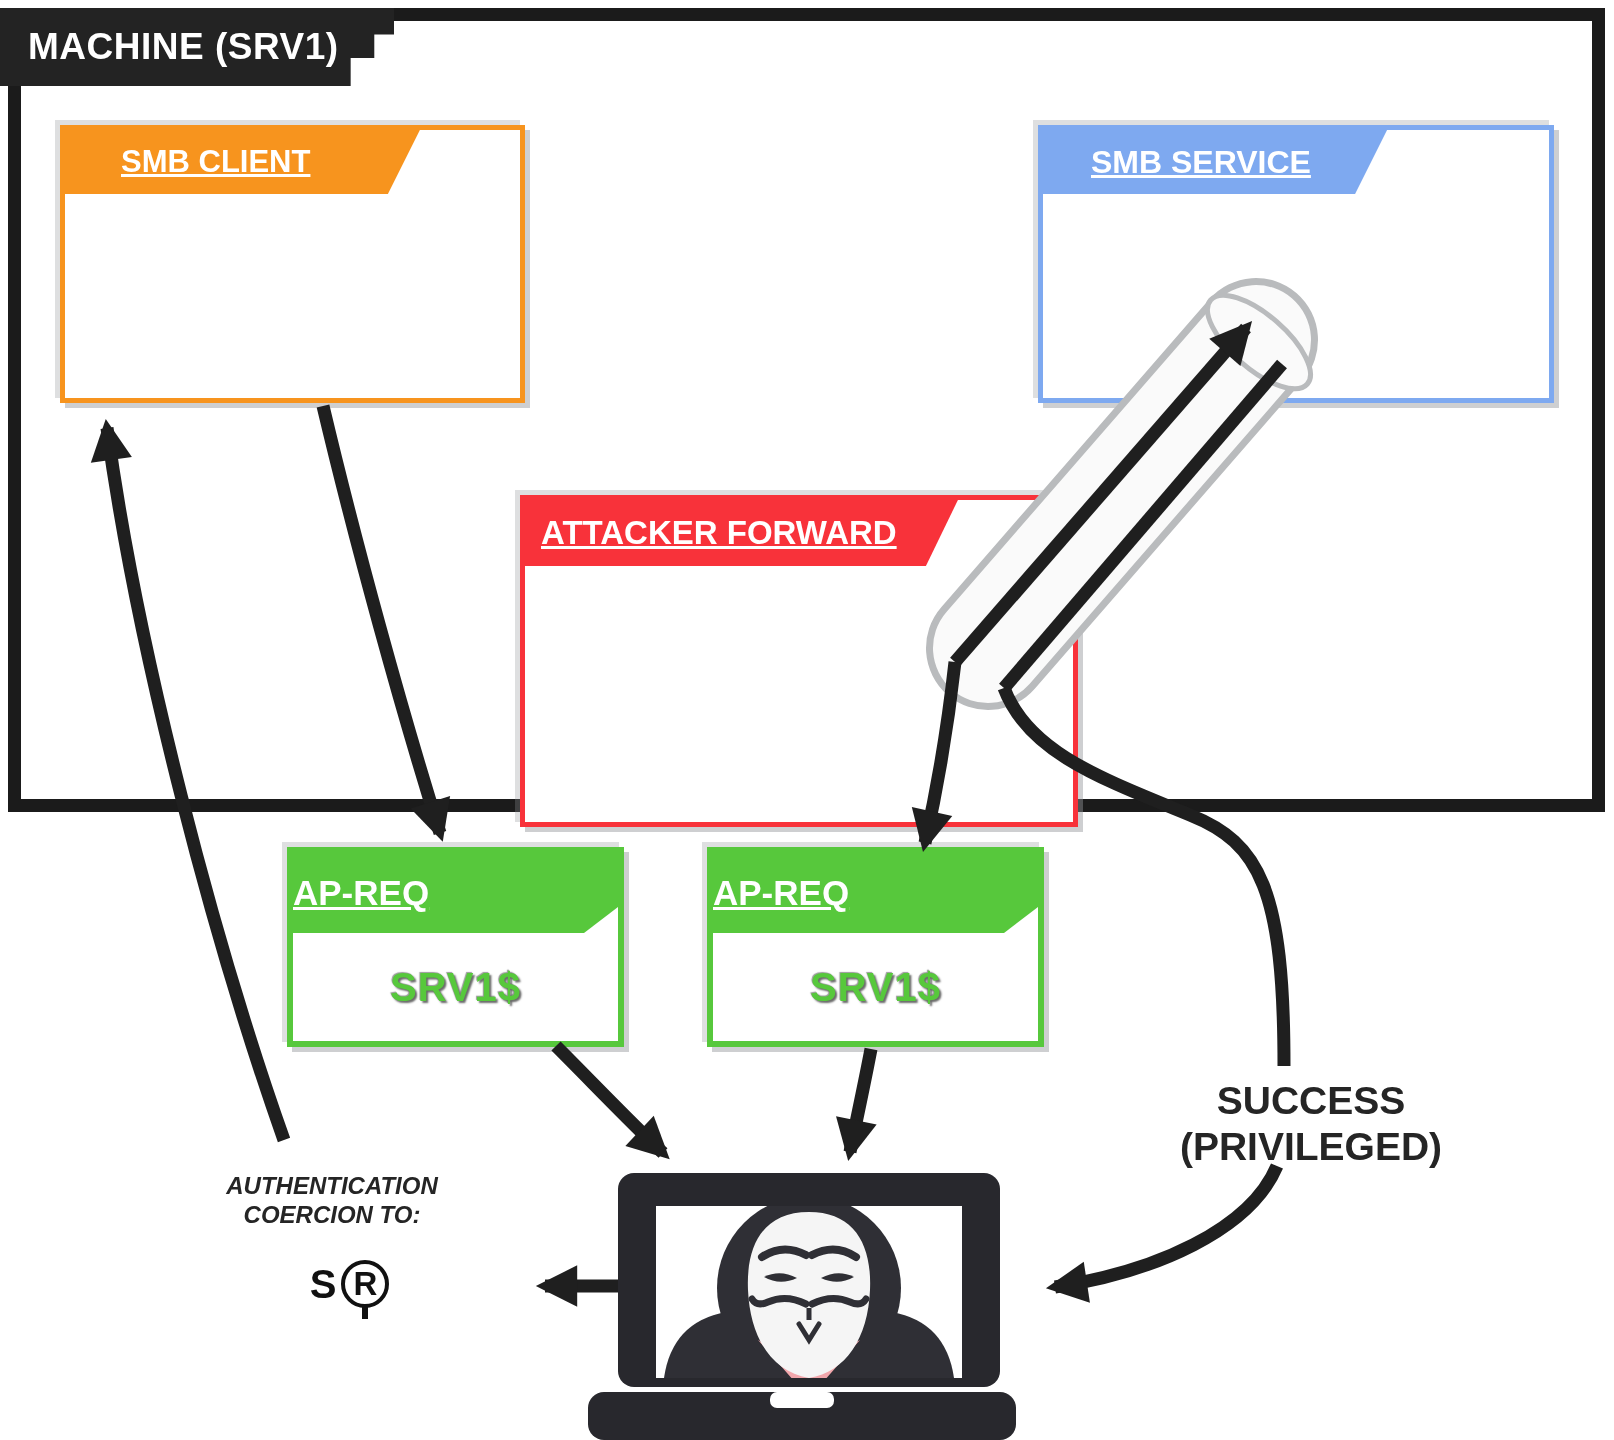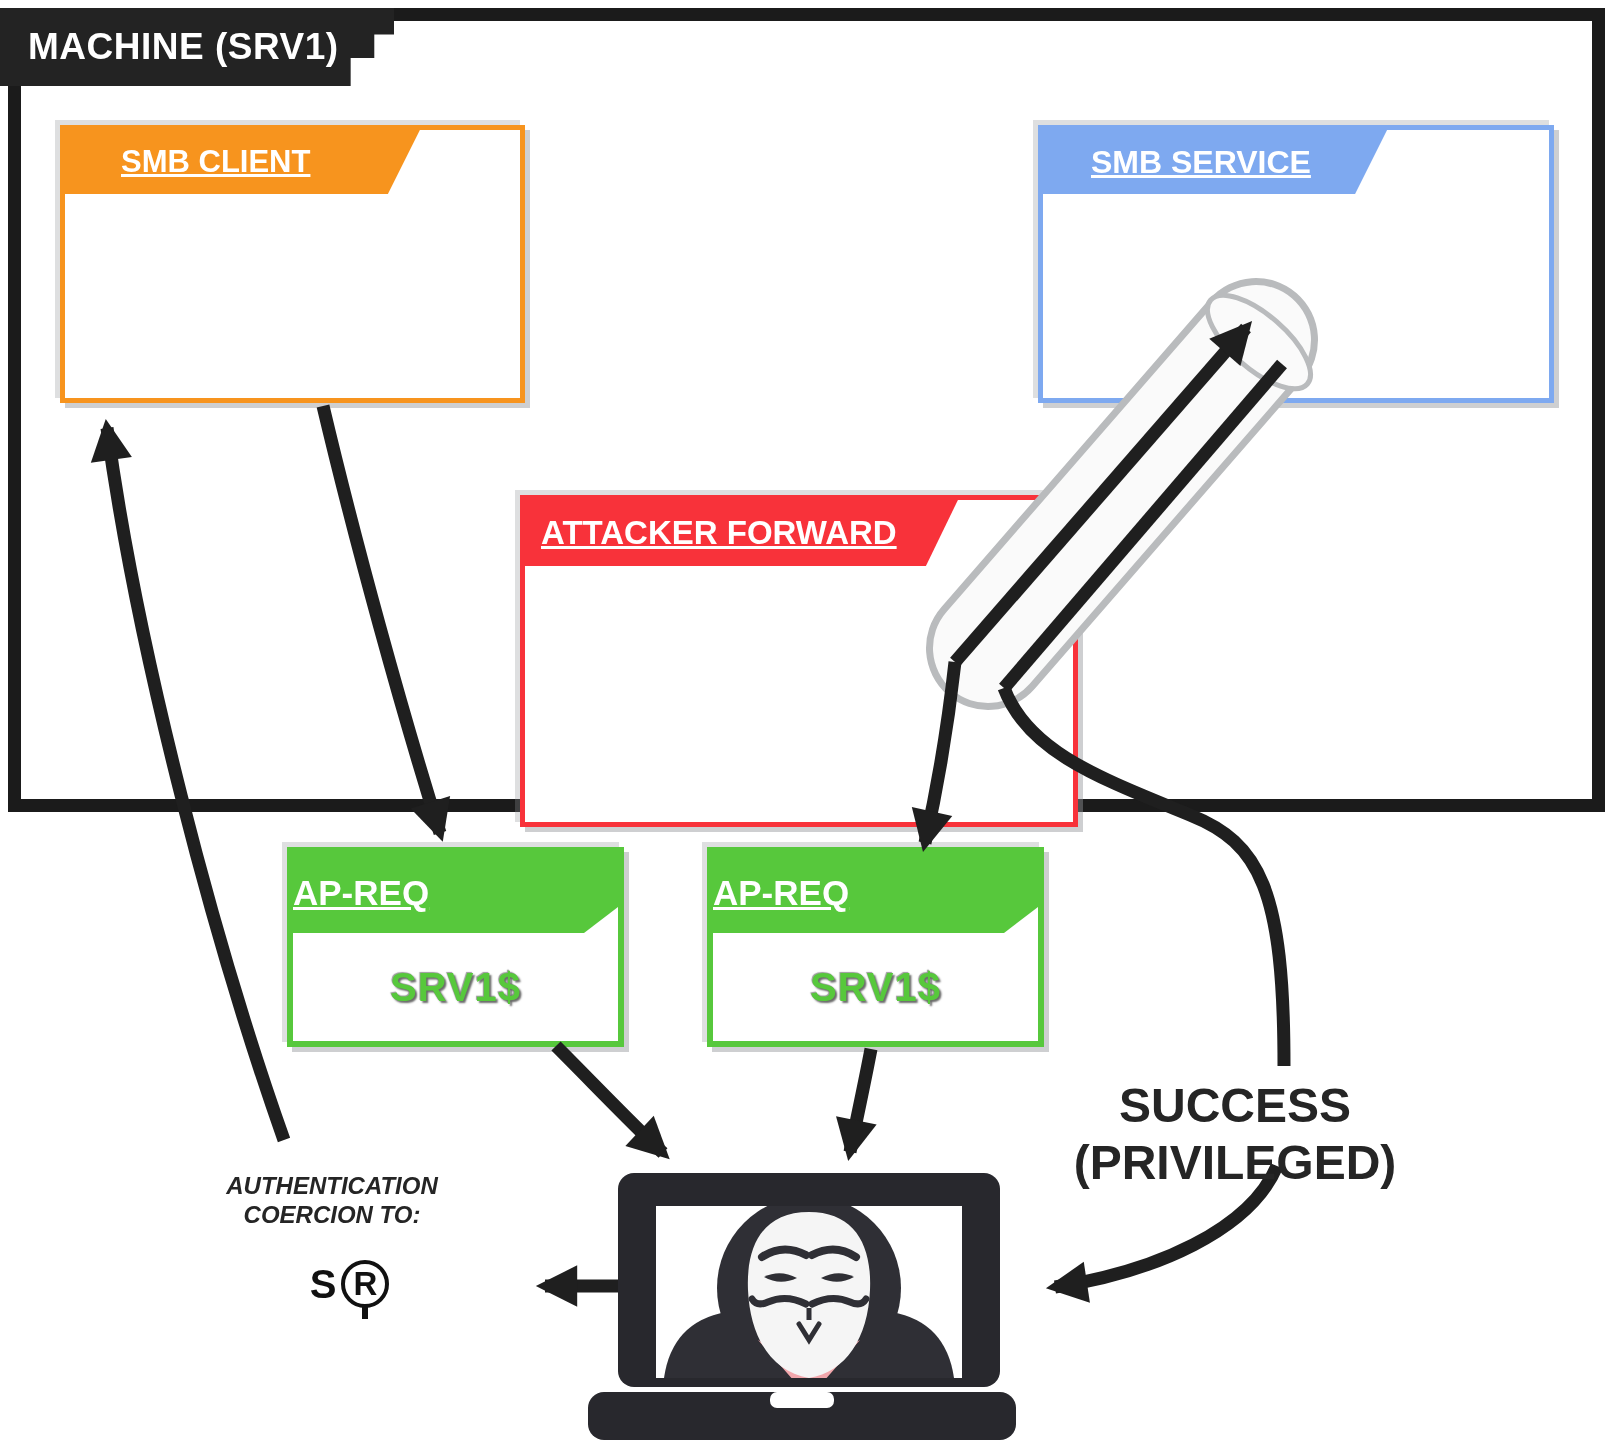--- a/index.html
+++ b/index.html
@@ -55,21 +55,21 @@
 
   
   #connectors{position:absolute;left:0;top:0;width:1614px;height:1440px;z-index:4;pointer-events:none;}
   .conn{stroke:var(--connector);stroke-width:13;fill:none;}
   .tube-case{stroke:#b9bbbd;stroke-width:124;stroke-linecap:round;fill:none;}
   .tube-body{stroke:#fafafa;stroke-width:110;stroke-linecap:round;fill:none;}
 
   
   .note{position:absolute;z-index:6;text-align:center;font-weight:700;color:#252525;}
   #coercion-note{left:132px;top:1172px;width:400px;font-size:24px;line-height:1.2;font-style:italic;}
-  #success-note{left:1060px;top:1078px;width:350px;font-size:48px;line-height:1.18;}
+  #success-note{left:1136px;top:1078px;width:350px;font-size:39px;line-height:1.18;}
   #target-note{left:140px;top:1260px;width:420px;font-size:40px;letter-spacing:4px;color:#111;
     display:flex;align-items:center;justify-content:center;}
   #target-note .circled-r{display:inline-flex;align-items:center;justify-content:center;
     width:48px;height:48px;border:4px solid #111;border-radius:50%;font-size:33px;
     position:relative;margin:0 1px;letter-spacing:0;}
   #target-note .circled-r::after{content:"";position:absolute;left:50%;bottom:-15px;
     transform:translateX(-50%);width:6px;height:14px;background:#111;}
 </style>
 </head>
 <body>

